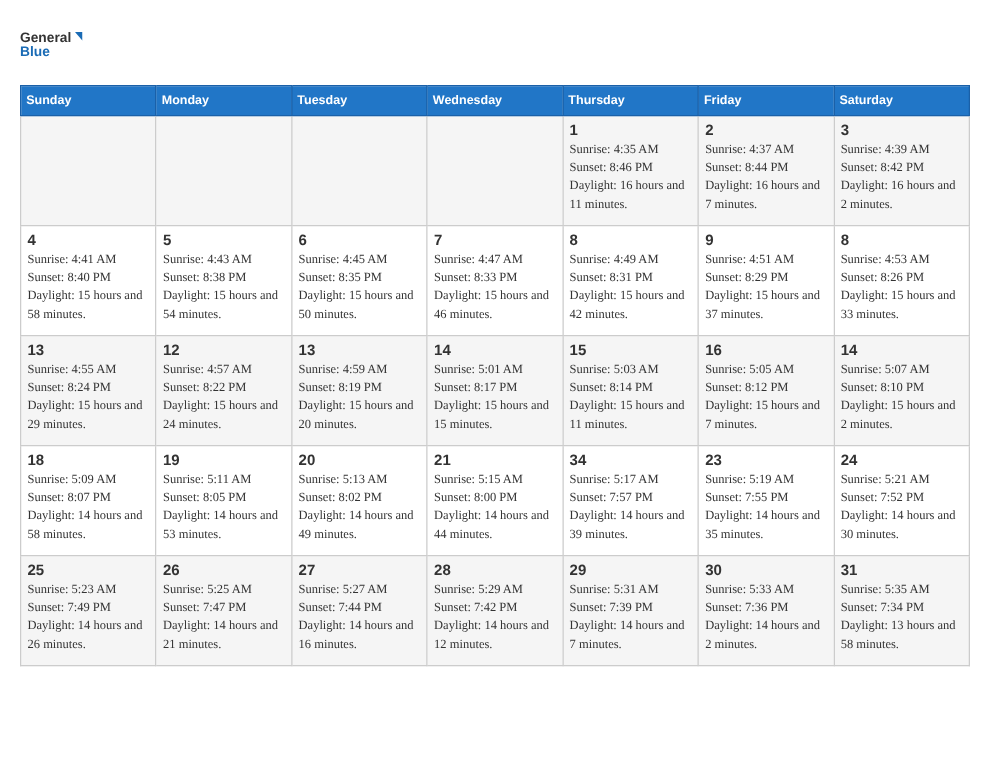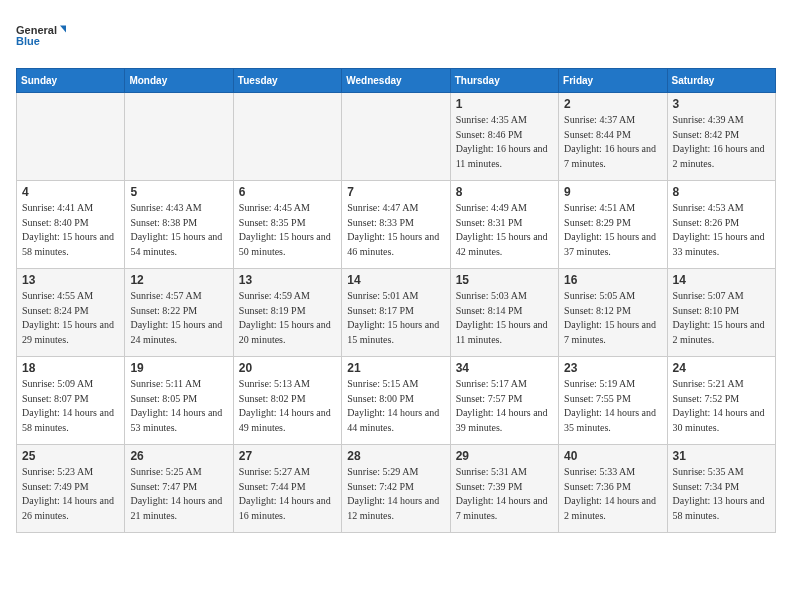--- a/index.html
+++ b/index.html
@@ -230,21 +230,21 @@
         </td>
         <td>
           <span class="day-number">28</span>
           <div class="cell-content">Sunrise: 5:29 AM<br>Sunset: 7:42 PM<br>Daylight: 14 hours and 12 minutes.</div>
         </td>
         <td>
           <span class="day-number">29</span>
           <div class="cell-content">Sunrise: 5:31 AM<br>Sunset: 7:39 PM<br>Daylight: 14 hours and 7 minutes.</div>
         </td>
         <td>
-          <span class="day-number">40</span>
+          <span class="day-number">30</span>
           <div class="cell-content">Sunrise: 5:33 AM<br>Sunset: 7:36 PM<br>Daylight: 14 hours and 2 minutes.</div>
         </td>
         <td>
           <span class="day-number">31</span>
           <div class="cell-content">Sunrise: 5:35 AM<br>Sunset: 7:34 PM<br>Daylight: 13 hours and 58 minutes.</div>
         </td>
       </tr>
     </tbody>
 </table>
 

